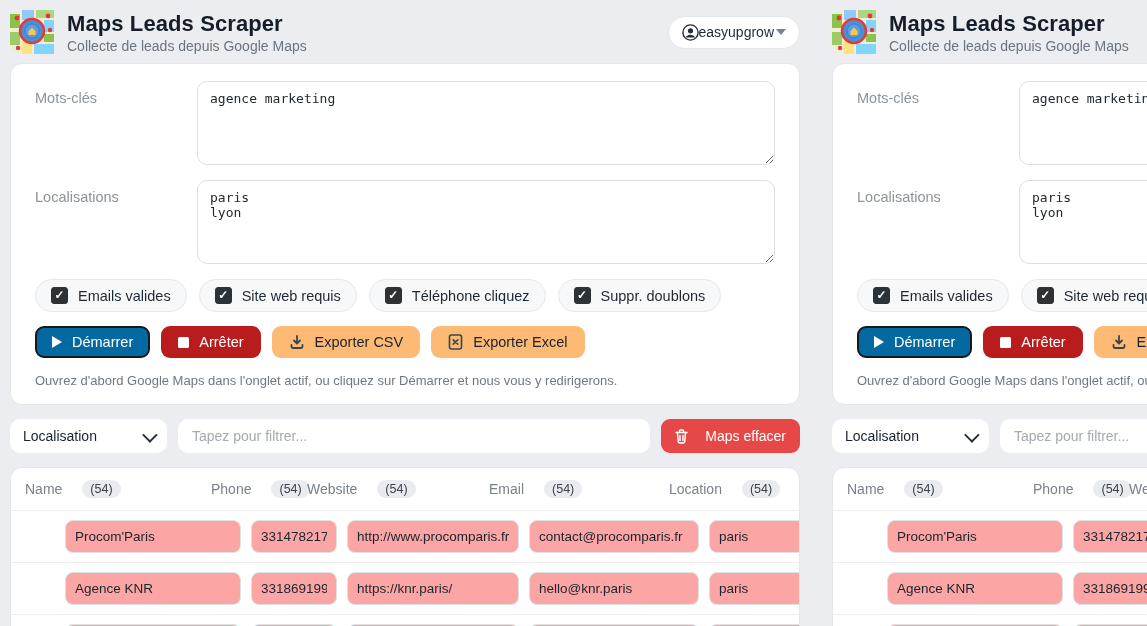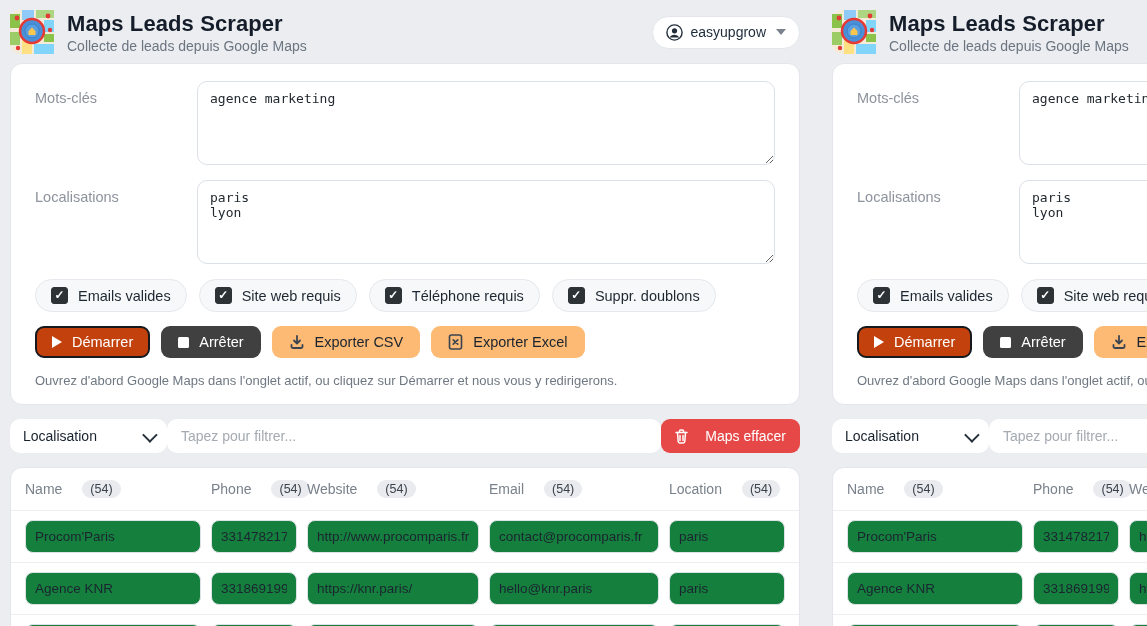--- a/index.html
+++ b/index.html
@@ -11,21 +11,21 @@
   }
   .panels{display:flex;gap:12px;}
   .panel{flex:none;width:790px;padding:0 10px;}
 
   
   .app-header{display:flex;align-items:center;gap:13px;padding:10px 0 9px;}
   .logo{width:44px;height:44px;flex:none;}
   .head-text{display:flex;flex-direction:column;gap:1px;}
   .title{font-size:22px;font-weight:700;color:#141d29;letter-spacing:.1px;}
   .subtitle{font-size:14px;color:#6b7580;}
-  .account-pill{margin-left:auto;display:flex;align-items:center;gap:8px;background:#fff;
+  .account-pill{margin-left:auto;display:flex;align-items:center;background:#fff;
     border:1px solid #e3e6ea;border-radius:18px;padding:7px 13px;font-size:14px;color:#1c2a3a;cursor:pointer;}
   .caret{width:0;height:0;border-left:5px solid transparent;border-right:5px solid transparent;
     border-top:6px solid #7a828c;margin-left:2px;}
 
   
   .card{background:#fff;border:1px solid #e3e6ea;border-radius:12px;}
 
   
   .form-card{padding:17px 24px 12px;}
   .form-row{display:flex;margin-bottom:15px;}
@@ -33,27 +33,27 @@
   .form-row textarea{flex:1;height:64px;border:1px solid #dbe0e6;border-radius:10px;padding:9px 12px;
     font-family:"DejaVu Sans Mono", monospace;font-size:13px;color:#22292f;resize:both;outline:none;}
   .pills-row{display:flex;gap:12px;margin:5px 0 14px;}
   .pill{display:flex;align-items:center;gap:10px;background:#f7f8fa;border:1px solid #e5e8ec;
     border-radius:17px;padding:7px 15px;font-size:14.5px;color:#1e2832;cursor:pointer;}
   .cb{width:15px;height:15px;background:#2d3237;border:1px solid #2d3237;border-radius:3px;color:#fff;
     font-size:12px;line-height:15px;text-align:center;font-weight:bold;flex:none;}
   .buttons-row{display:flex;gap:11px;margin-bottom:13px;}
   .btn{border:none;border-radius:9px;padding:8px 17px;font-size:14.5px;display:flex;align-items:center;gap:10px;
     font-family:inherit;cursor:pointer;}
-  .btn-start{background:#c2410c;color:#fff;border:2px solid #15181c;padding:6px 15px;}
-  .btn-stop{background:#404040;color:#fff;}
+  .btn-start{background:#0369a1;color:#fff;border:2px solid #15181c;padding:6px 15px;}
+  .btn-stop{background:#b91c1c;color:#fff;}
   .btn-light{background:#fdba74;color:#1a232e;}
   .hint{font-size:13px;color:#6f7882;padding:2px 0 4px;}
 
   
-  .filter-row{display:flex;margin:14px 0;}
+  .filter-row{display:flex;gap:11px;margin:14px 0;}
   .select{width:131px;flex:none;background:#fff;border-radius:10px;padding:9px 13px;font-size:14px;
     display:flex;justify-content:space-between;align-items:center;color:#18222d;cursor:pointer;}
   .chev{width:9px;height:9px;border-right:2px solid #26303a;border-bottom:2px solid #26303a;
     transform:rotate(45deg) translateY(-2px);flex:none;}
   .filter-input{flex:1;background:#fff;border:none;border-radius:10px;padding:9px 14px;font-size:14px;
     color:#18222d;outline:none;font-family:inherit;}
   .filter-input::placeholder{color:#a3aab1;}
   .btn-clear{background:#e64747;color:#fff;border-radius:9px;padding:8px 14px;font-size:14px;flex:none;}
 
   
@@ -61,22 +61,22 @@
   .thead{display:flex;gap:10px;padding:12px 14px;align-items:center;}
   .th{display:flex;align-items:center;gap:20px;font-size:14px;color:#79818b;}
   .badge{background:#e9ebef;border-radius:11px;padding:2px 8px;font-size:12.5px;color:#3a424c;}
   .col-name{width:176px;flex:none;}
   .col-phone{width:86px;flex:none;}
   .col-website{width:172px;flex:none;}
   .col-email{width:170px;flex:none;}
   .col-location{flex:1;min-width:0;}
   .trow{display:flex;gap:10px;padding:9px 14px;border-top:1px solid #eceef1;}
   .cell input{width:100%;box-sizing:border-box;border:1px solid #dde2e7;border-radius:8px;
-    padding:8px 9px;font-size:13.5px;color:#1b2430;background:#15803d;font-family:inherit;outline:none;
-    white-space:nowrap;overflow:hidden;}
+    padding:8px 9px;font-size:13.5px;color:#1b2430;background:#fca5a5;font-family:inherit;outline:none;
+    white-space:nowrap;overflow:hidden;margin-left:40px;}
   .icon{display:inline-flex;flex:none;}
 </style>
 </head>
 <body>
 
 <div class="panels">
 
   <div class="panel">
 
     <div class="app-header">
@@ -132,21 +132,21 @@
         <div class="pill">
           <span class="cb">✓</span>
           <span>Emails valides</span>
         </div>
         <div class="pill">
           <span class="cb">✓</span>
           <span>Site web requis</span>
         </div>
         <div class="pill">
           <span class="cb">✓</span>
-          <span>Téléphone requis</span>
+          <span>Téléphone cliquez</span>
         </div>
         <div class="pill">
           <span class="cb">✓</span>
           <span>Suppr. doublons</span>
         </div>
       </div>
 
       <div class="buttons-row">
         <button class="btn btn-start">
           <span class="icon">

